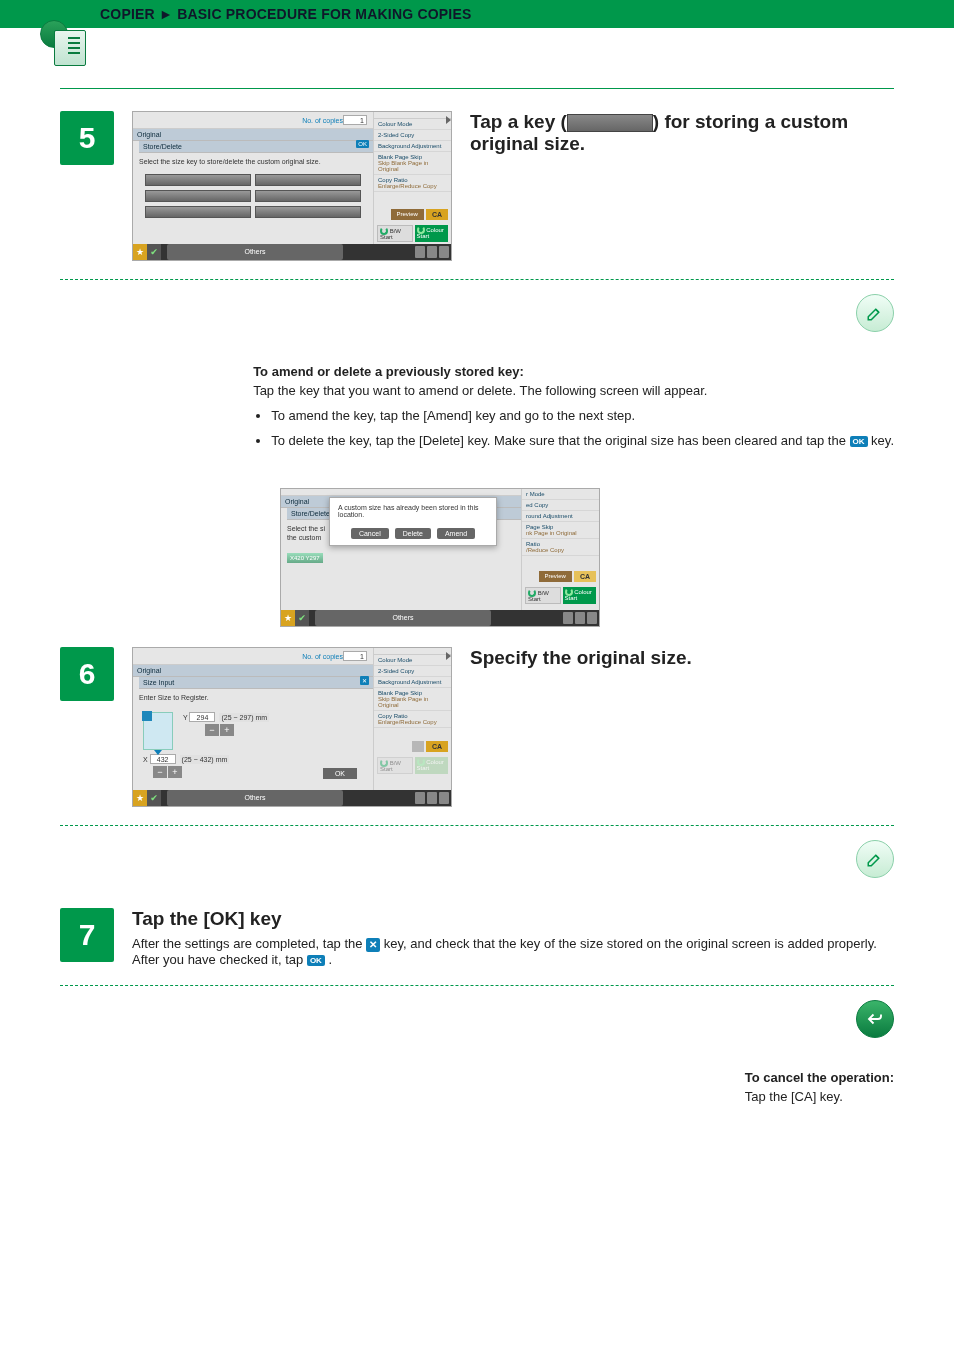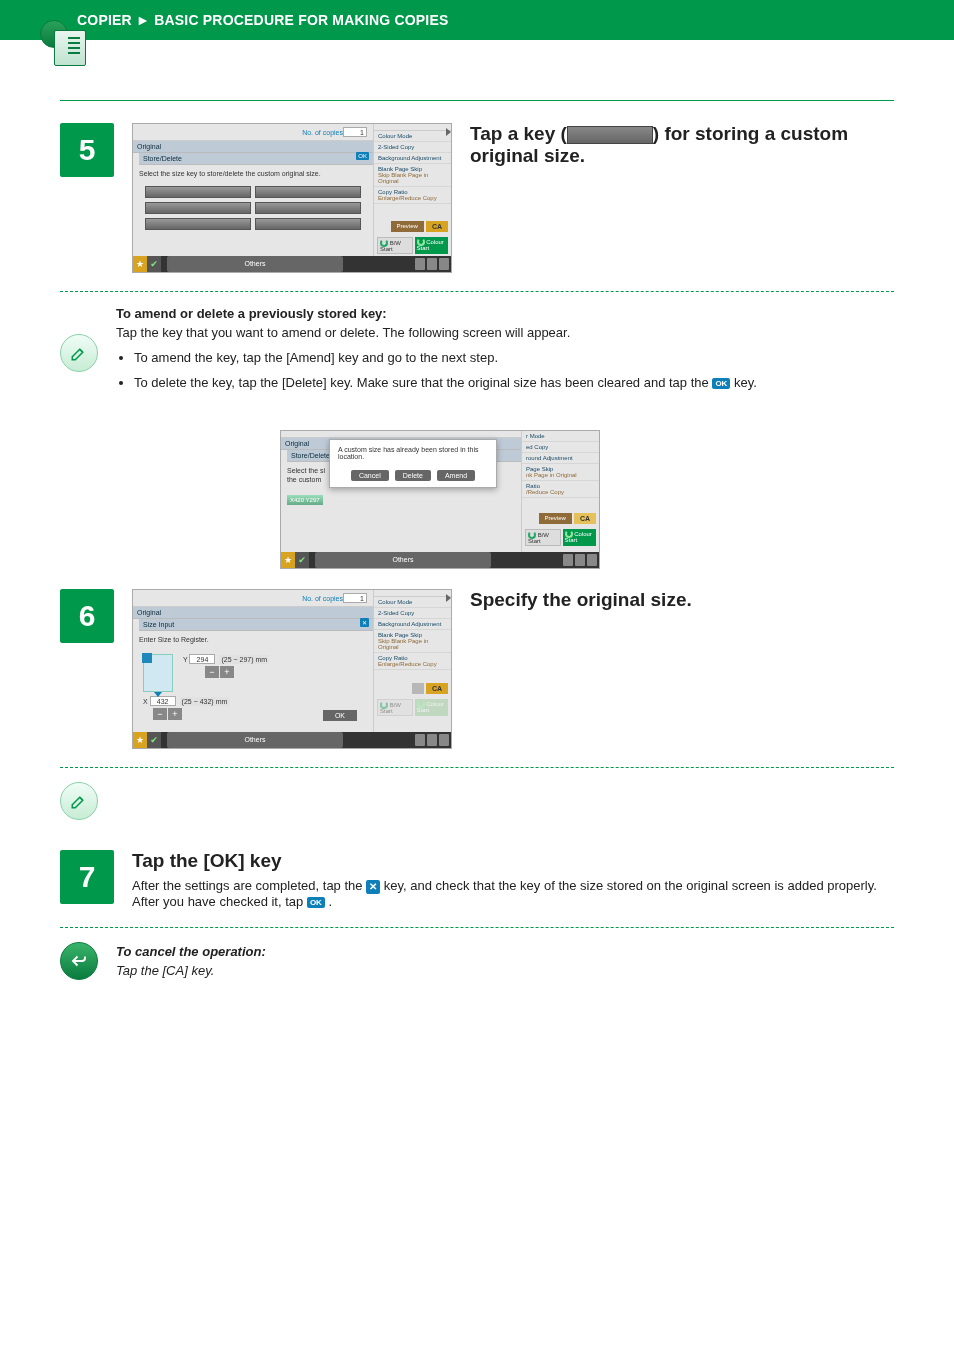--- a/index.html
+++ b/index.html
@@ -1,32 +1,32 @@
 <!DOCTYPE html>
 <html><head>
 <meta charset="utf-8">
 <style>
   * { box-sizing: border-box; margin: 0; padding: 0; }
   body { font-family: Arial, Helvetica, sans-serif; background: #fff; width: 954px; }
-  .header-band { background: #00984b; color: #ffffff; display: flex; align-items: center; height: 40px; padding-left: 77px; margin-bottom: 60px; }
+  .header-band { background: #00984b; color: #0f172a; display: flex; align-items: center; height: 28px; padding-left: 100px; margin-bottom: 60px; }
   .header-icon-cluster { position: absolute; left: 40px; top: 20px; z-index: 2; }
   .hdr-circle { width: 28px; height: 28px; border-radius: 50%; background: linear-gradient(#2aa25a,#0a7b3f); display:inline-block; border:1px solid #0a7b3f; }
   .hdr-doc { width: 32px; height: 36px; background: linear-gradient(#e8f5ee,#bfe3d0); border:1px solid #0a7b3f; display:inline-block; position:absolute; left:14px; top:10px; border-radius:2px; }
   .hdr-doc::after{content:"";position:absolute;right:5px;top:6px;width:12px;height:2px;box-shadow:0 5px 0 #0a7b3f,0 10px 0 #0a7b3f,0 15px 0 #0a7b3f;background:#0a7b3f;}
   .breadcrumb { font-weight: bold; font-size: 14px; letter-spacing: .2px; }
   .content { padding: 0 60px; }
   .thin-rule { height:1px; background:#00984b; margin-bottom: 22px; }
   .step-row { display:flex; align-items:flex-start; gap: 18px; margin-bottom: 18px; }
   .step-no { width:54px; height:54px; background:#00984b; color:#fff; font-size:30px; font-weight:bold; display:flex; align-items:center; justify-content:center; border-radius:2px; flex:0 0 54px; }
   .mock { width:320px; flex:0 0 320px; background:#555; border:1px solid #aaa; }
   .step-text { flex:1; }
   .step-title { font-size:19px; font-weight:bold; color:#222; margin-bottom:4px; display:inline; }
   .step-desc { font-size:13px; color:#222; margin-top:6px; }
   .dashed { border-top:1px dashed #00984b; margin: 14px 0; }
-  .hint-row { display:flex; align-items:center; gap:18px; margin:10px 0 30px 0; }
+  .hint-row { display:flex; align-items:flex-end; gap:32px; margin:10px 0 30px 0;flex-direction:column; }
   .round-icon { width:38px; height:38px; border-radius:50%; background:linear-gradient(#f0fdf6,#c7ecd4); border:1px solid #8ad0a9; display:flex; align-items:center; justify-content:center; flex:0 0 38px; color:#00984b; }
   .round-icon-back { width:38px; height:38px; border-radius:50%; background:linear-gradient(#3ab46a,#0a7b3f); border:1px solid #0a7b3f; display:flex; align-items:center; justify-content:center; flex:0 0 38px; color:#fff; font-weight:bold; }
   .hint-body { font-size:13px; color:#222; }
   .hint-title { font-weight:bold; margin-bottom:4px; }
   ul.inner { list-style:disc; padding-left:18px; }
   ul.inner li { margin:10px 0; }
   .ok-chip { display:inline-flex; align-items:center; justify-content:center; background:#0e7fb8; color:#fff; font-size:8px; padding:1px 3px; border-radius:2px; vertical-align:middle; font-weight:bold; }
   .x-chip { display:inline-flex; align-items:center; justify-content:center; background:#0e7fb8; color:#fff; font-size:10px; width:14px; height:14px; border-radius:2px; vertical-align:middle; font-weight:bold; }
   .pm-chip { display:inline-flex; align-items:center; justify-content:center; background:#999; color:#fff; font-size:11px; width:14px; height:14px; vertical-align:middle; font-weight:bold; }
   .slot { display:inline-block; background:linear-gradient(#888,#666); width:86px; height:18px; vertical-align:middle; border:1px solid #444; }
@@ -327,21 +327,21 @@
   <div class="step-text" style="margin-left:0;">
     <div class="step-title">Tap the [OK] key</div>
     <div class="step-desc">
       <span>After the settings are completed, tap the </span><span class="x-chip">✕</span><span> key, and check that the key of the size stored on the original screen is added properly. After you have checked it, tap </span><span class="ok-chip">OK</span><span> .</span>
     </div>
   </div>
 </div>
 
 <div class="dashed"></div>
 
-<div class="hint-row" style="margin-bottom:8px;font-style:italic;">
+<div class="hint-row" style="margin-bottom:8px;">
   <div class="round-icon-back">
     <svg width="18" height="18" viewBox="0 0 24 24" fill="none" stroke="#fff" stroke-width="2.5">
           <path d="M10 6l-6 6 6 6"></path>
           <path d="M4 12h12a4 4 0 0 0 4-4V6"></path>
         </svg>
   </div>
   <div class="hint-body">
     <div class="hint-title">To cancel the operation:</div>
     <div>Tap the [CA] key.</div>
   </div>

